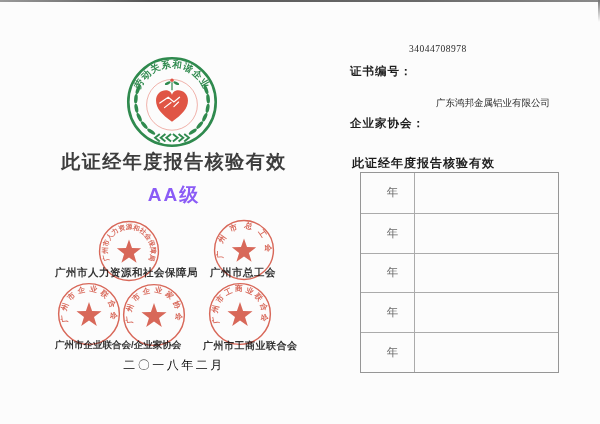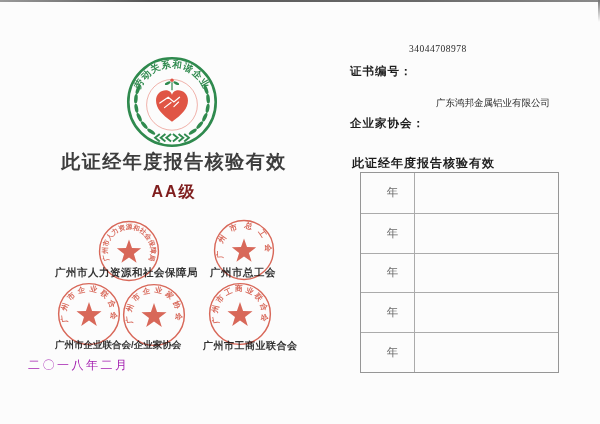--- a/index.html
+++ b/index.html
@@ -8,30 +8,30 @@
   .abs{position:absolute;}
   
   .scan-top{left:0;top:0;width:600px;height:2px;
     background:linear-gradient(to right,#9a9a9a,#555 25%,#6a6a6a 70%,#8a8a8a);}
   .scan-right{right:0;top:0;width:2px;height:22px;
     background:linear-gradient(#777,rgba(120,120,120,0));}
   
   .emblem{left:125px;top:55px;width:94px;height:94px;}
   .title1{left:28px;top:149px;width:292px;text-align:center;font-size:19px;
     letter-spacing:1.5px;color:#3d3d3d;font-weight:bold;}
-  .title2{left:28px;top:182px;width:292px;text-align:center;font-size:16px;
-    letter-spacing:2px;color:#7f1d1d;font-weight:bold;}
+  .title2{left:28px;top:182px;width:292px;text-align:center;font-size:19px;
+    letter-spacing:2px;color:#8b5cf6;font-weight:bold;}
   .seal{mix-blend-mode:multiply;opacity:.92;}
   .seal-label{font-weight:bold;color:#333;white-space:nowrap;}
   .lbl-a{left:55px;top:266px;font-size:10.5px;letter-spacing:.5px;}
   .lbl-b{left:210px;top:266px;font-size:10.5px;letter-spacing:.5px;}
   .lbl-c{left:55px;top:339px;font-size:9.5px;}
   .lbl-d{left:203px;top:339px;font-size:10px;letter-spacing:.5px;}
-  .date{left:28px;top:357px;width:292px;text-align:left;font-size:12px;
-    letter-spacing:2.5px;color:#a21caf;}
+  .date{left:28px;top:357px;width:292px;text-align:center;font-size:12px;
+    letter-spacing:2.5px;color:#000000;}
   
   .field-label{font-weight:bold;color:#1d1d1d;font-size:11.5px;letter-spacing:1px;white-space:nowrap;margin-top:24px;}
   .f1{left:350px;top:40px;}
   .f1v{left:409px;top:44px;font-size:9.5px;color:#2a2a2a;
     font-family:"Liberation Serif",serif;letter-spacing:.5px;}
   .f2{left:350px;top:92px;}
   .f2v{left:436px;top:97px;font-size:9.5px;color:#2a2a2a;
     font-family:"Liberation Serif",serif;}
   .vheading{left:352px;top:155px;font-weight:bold;color:#1d1d1d;
     font-size:12px;letter-spacing:1px;}

